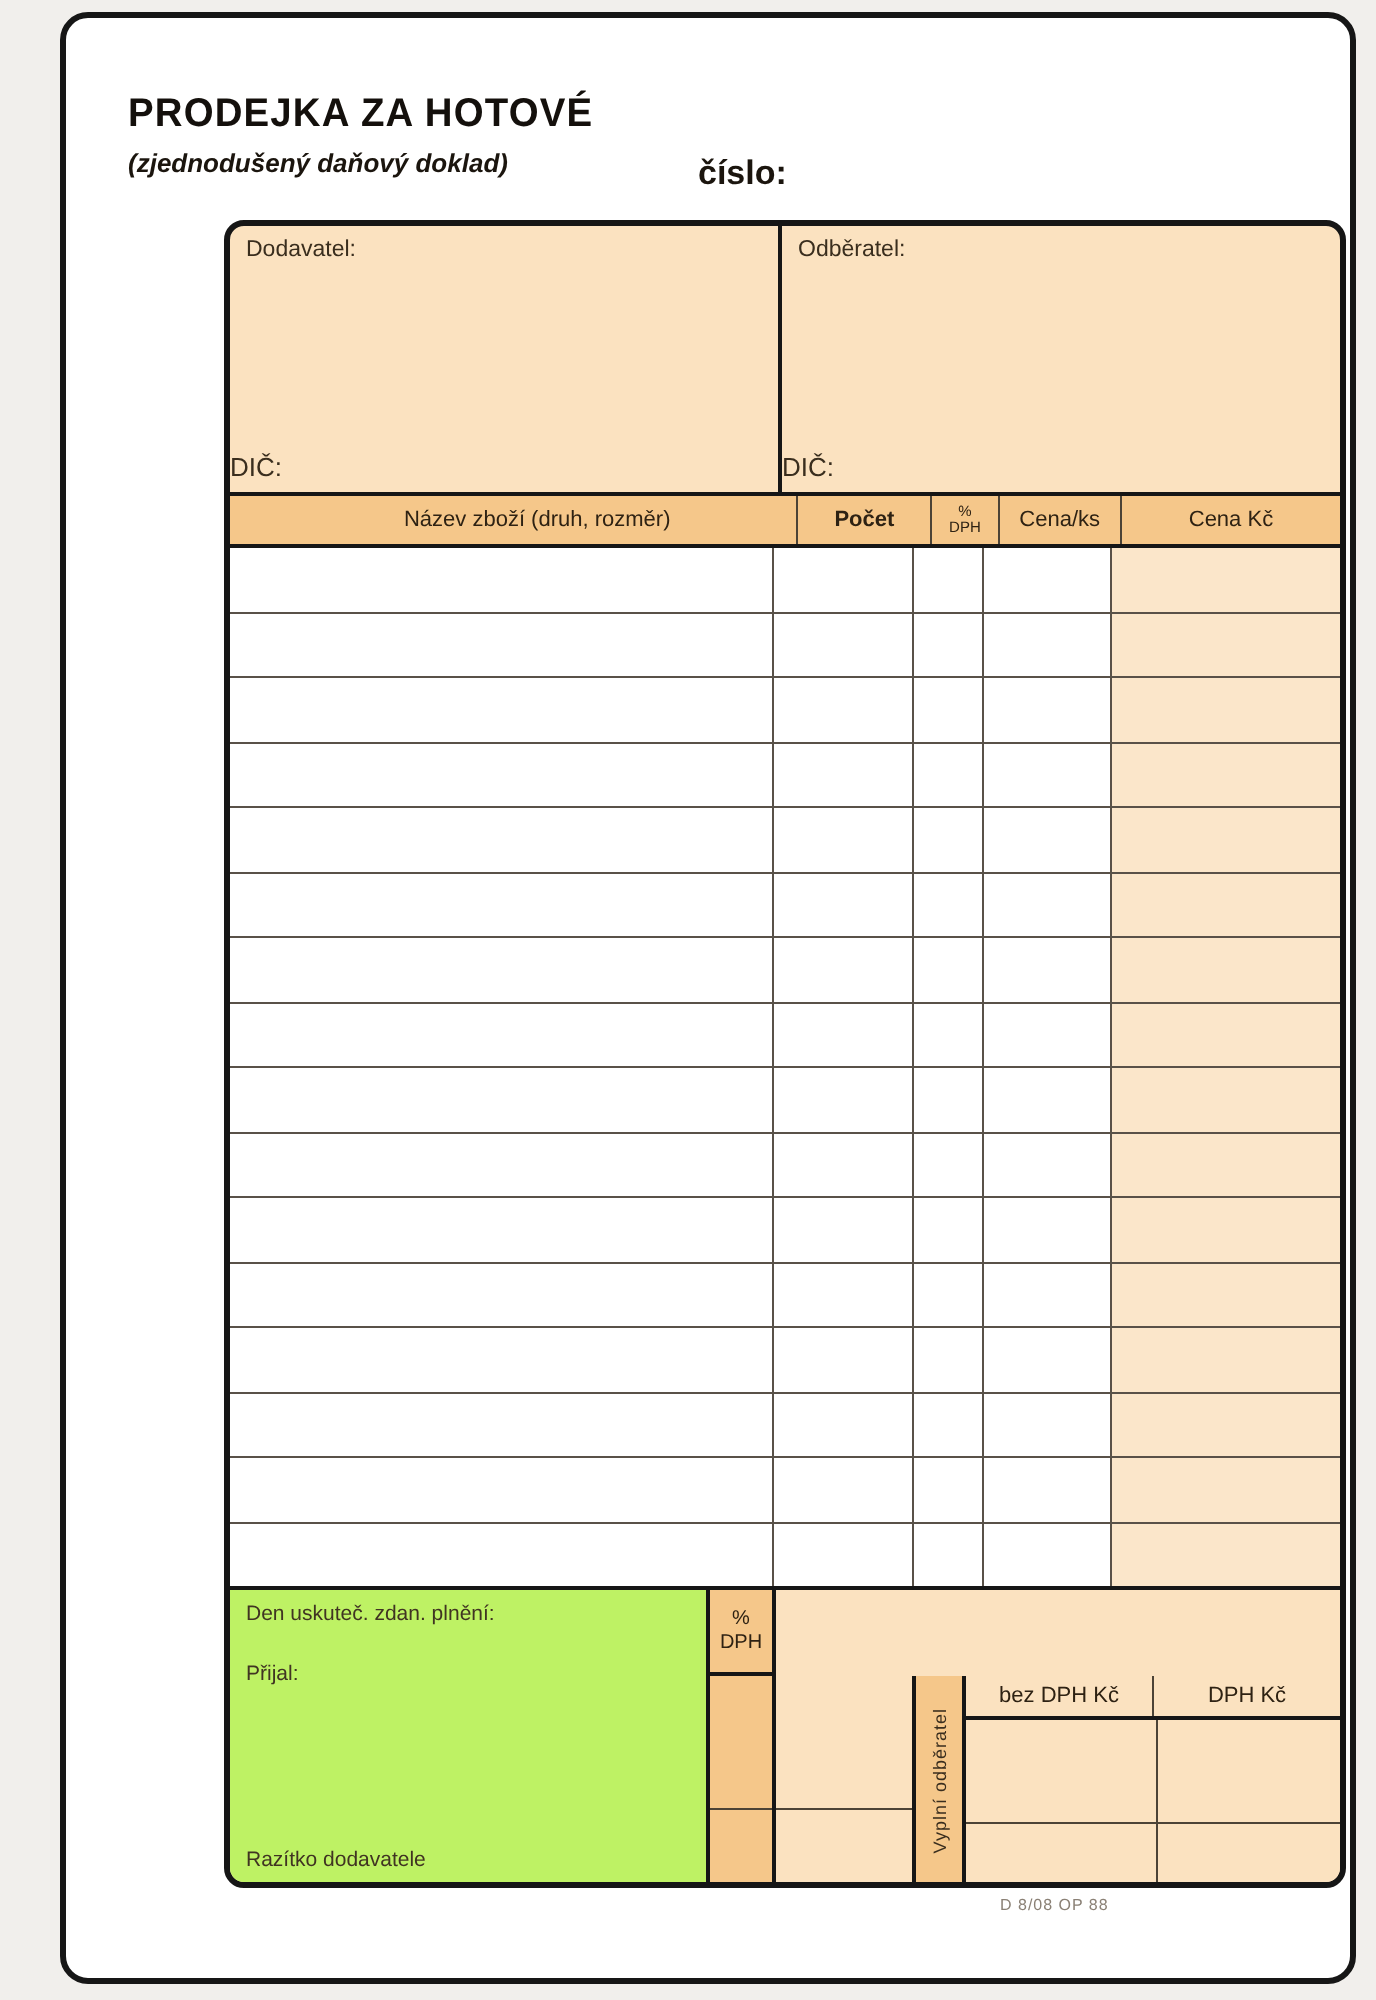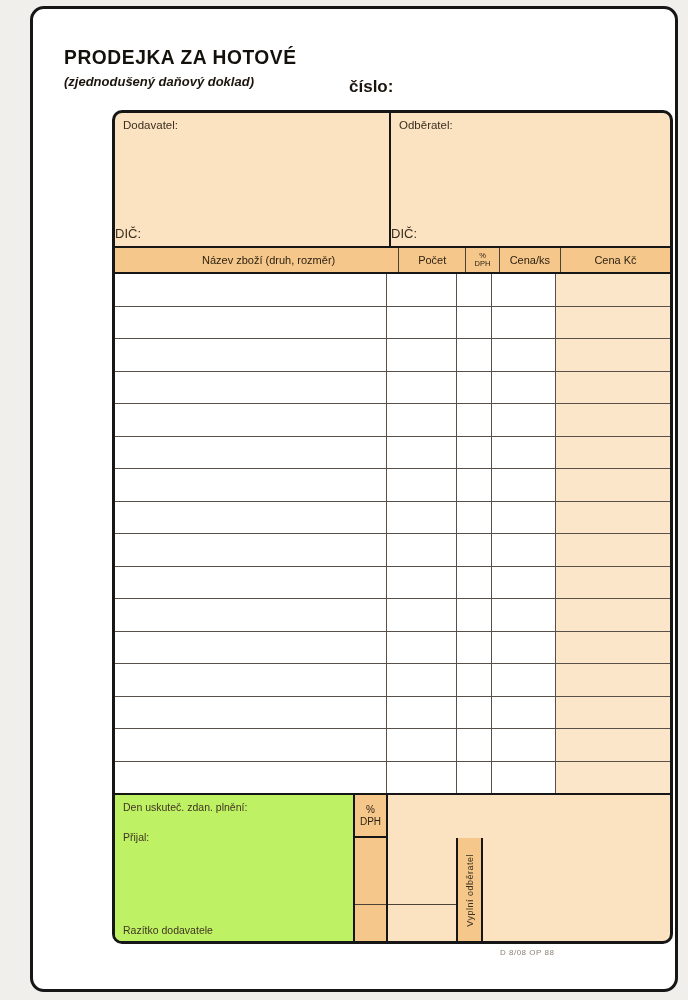--- a/index.html
+++ b/index.html
@@ -57,21 +57,21 @@
   }
   .hcell{
     display:flex;align-items:center;justify-content:center;
     font-size:11px;color:#2e2213;box-sizing:border-box;
     border-right:1.5px solid #4c4336;
     flex-direction:column;line-height:1;
   }
   .hcell:last-child{border-right:none;}
   .vat-small{font-size:7.5px;line-height:1.05;text-align:center;}
   .c-name{width:272px;}
-  .c-qty{width:70px;}
+  .c-qty{width:70px;font-weight:bold;}
   .c-vat{width:35px;}
   .c-unit{width:64px;}
   .c-total{width:114px;}
   
   .tbl-body{
     position:absolute;left:0;top:161px;width:555px;height:519px;
     display:flex;flex-direction:column;background:#fff;
   }
   .trow{flex:1;display:flex;border-bottom:1.5px solid #595148;box-sizing:border-box;}
   .trow:last-child{border-bottom:none;}
@@ -325,20 +325,30 @@
           <div class="split"></div>
         </div>
         <div class="f-colB">
           <div class="split"></div>
         </div>
 
         <div class="f-strip">
           <span class="vertical-label">Vyplní odběratel</span>
         </div>
 
+        <div class="f-values">
+          <div class="f-vhead">
+            <div class="vh">bez DPH Kč</div>
+            <div class="vh">DPH Kč</div>
+          </div>
+          <div class="f-vrows">
+            <div class="f-vrow-split"></div>
+            <div class="f-vcol-split"></div>
+          </div>
+        </div>
       </div>
 
     </div>
   </div>
 
   <div class="print-code">D 8/08 OP 88</div>
 
 </div>
 
 </body></html>

